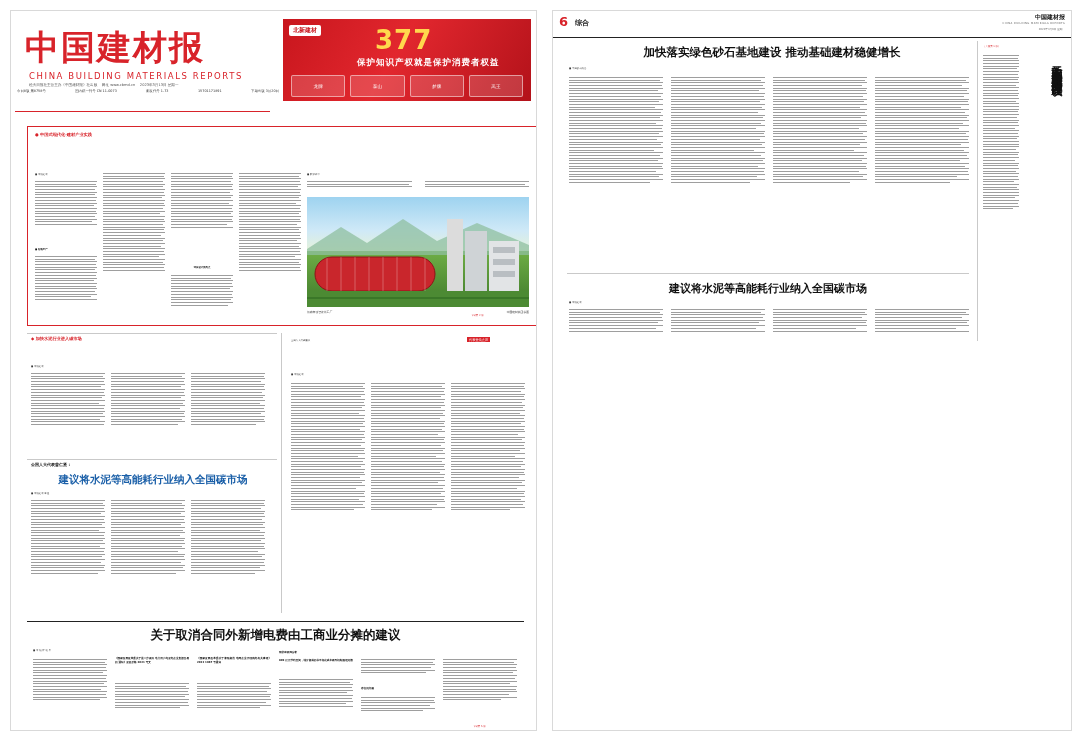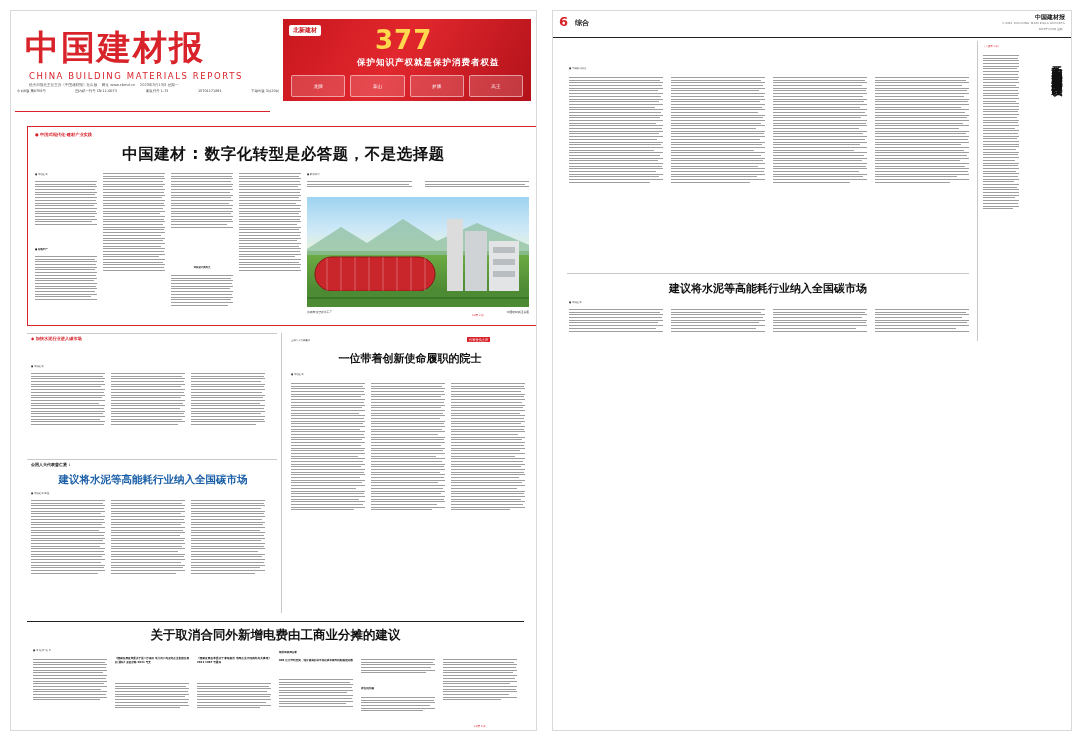--- a/index.html
+++ b/index.html
@@ -92,21 +92,20 @@
         <div>梦牌</div>
         <div>禹王</div>
       </div>
     </div>
 
     <div class="hrule" style="left:4px;top:100px;width:255px;background:#d8232a;height:1.4px;"></div>
 
     <div class="redbox" id="rb1"></div>
 
     <div class="tagbar" style="left:24px;top:121px;">● 中国式现代化·建材产业实践</div>
-    <div class="h1" style="left:24px;top:133px;width:497px;font-size:15.5px;letter-spacing:.5px;">中国建材 : 数字化转型是必答题，不是选择题</div>
 
     <div class="tiny" style="position:absolute;left:24px;top:162px;width:60px;">■ 本报记者</div>
     <div class="lines dense" style="left:24px;top:170px;width:62px;height:62px;">
       <i style="width:100%"></i>
         <i style="width:98%"></i>
         <i style="width:100%"></i>
         <i style="width:97%"></i>
         <i style="width:100%"></i>
         <i style="width:96%"></i>
         <i style="width:100%"></i>
@@ -479,21 +478,20 @@
         <i style="width:98%"></i>
         <i style="width:100%"></i>
         <i style="width:93%"></i>
         <i style="width:100%"></i>
         <i style="width:86%"></i>
     </div>
 
     <div class="vrule" style="left:270px;top:322px;height:280px;"></div>
     <div class="boxlabel" style="left:456px;top:326px;">代表委员之声</div>
     <div class="tiny" style="position:absolute;left:280px;top:328px;">全国人大代表履职</div>
-    <div class="h1" style="left:278px;top:340px;width:242px;font-size:11px;">一位带着创新使命履职的院士</div>
     <div class="tiny" style="position:absolute;left:280px;top:362px;">■ 本报记者</div>
     <div class="lines dense" style="left:280px;top:372px;width:74px;height:228px;">
       <i style="width:100%"></i>
         <i style="width:97%"></i>
         <i style="width:100%"></i>
         <i style="width:99%"></i>
         <i style="width:100%"></i>
         <i style="width:95%"></i>
         <i style="width:100%"></i>
         <i style="width:98%"></i>
@@ -748,20 +746,21 @@
     <div class="p6head">
       <div class="p6num">6</div>
       <div class="p6sec">综合</div>
       <div class="p6logo">
         <div class="t">中国建材报</div>
         <div class="e">CHINA BUILDING MATERIALS REPORTS</div>
         <div class="d">2023年3月6日 星期一</div>
       </div>
     </div>
 
+    <div class="h1" style="left:14px;top:34px;width:410px;font-size:11.5px;">加快落实绿色砂石基地建设  推动基础建材稳健增长</div>
     <div class="tiny" style="position:absolute;left:16px;top:56px;">■ 中国砂石协会</div>
 
     <div class="lines dense" style="left:16px;top:66px;width:94px;height:186px;">
       <i style="width:100%"></i>
         <i style="width:97%"></i>
         <i style="width:100%"></i>
         <i style="width:99%"></i>
         <i style="width:100%"></i>
         <i style="width:95%"></i>
         <i style="width:100%"></i>

